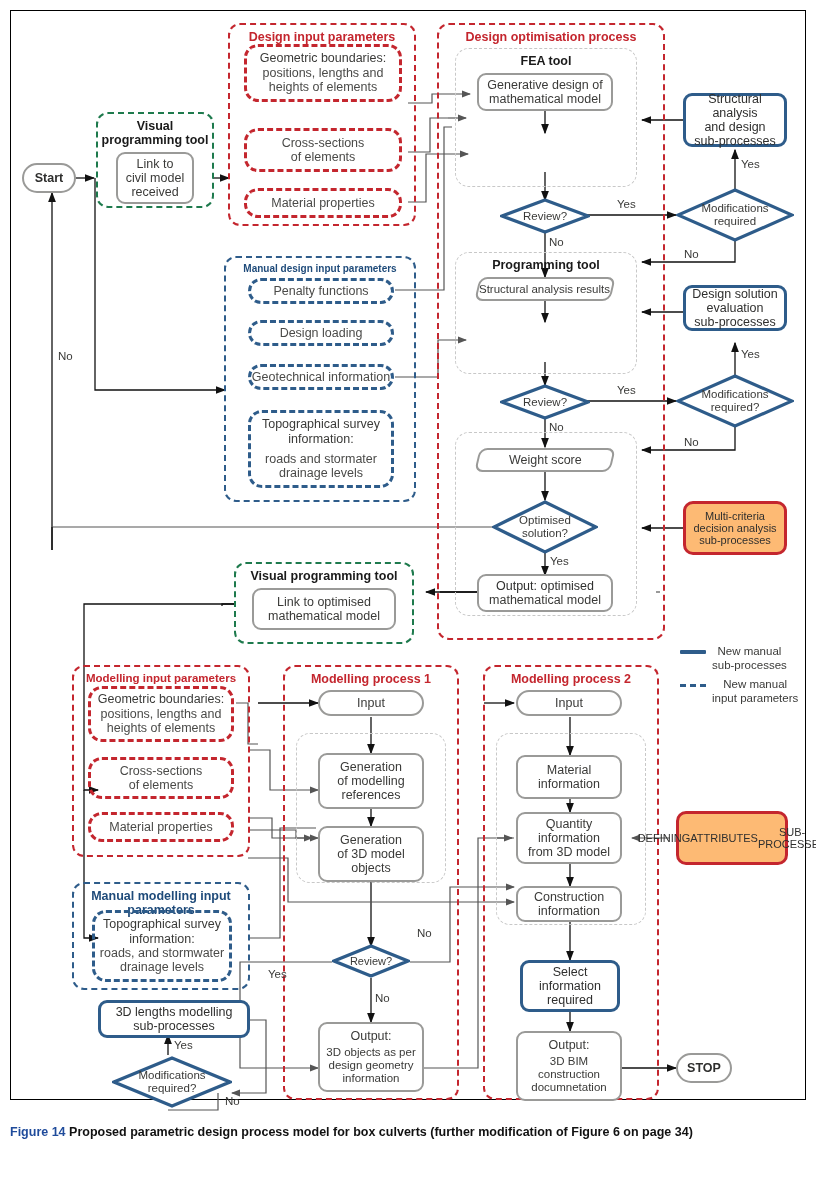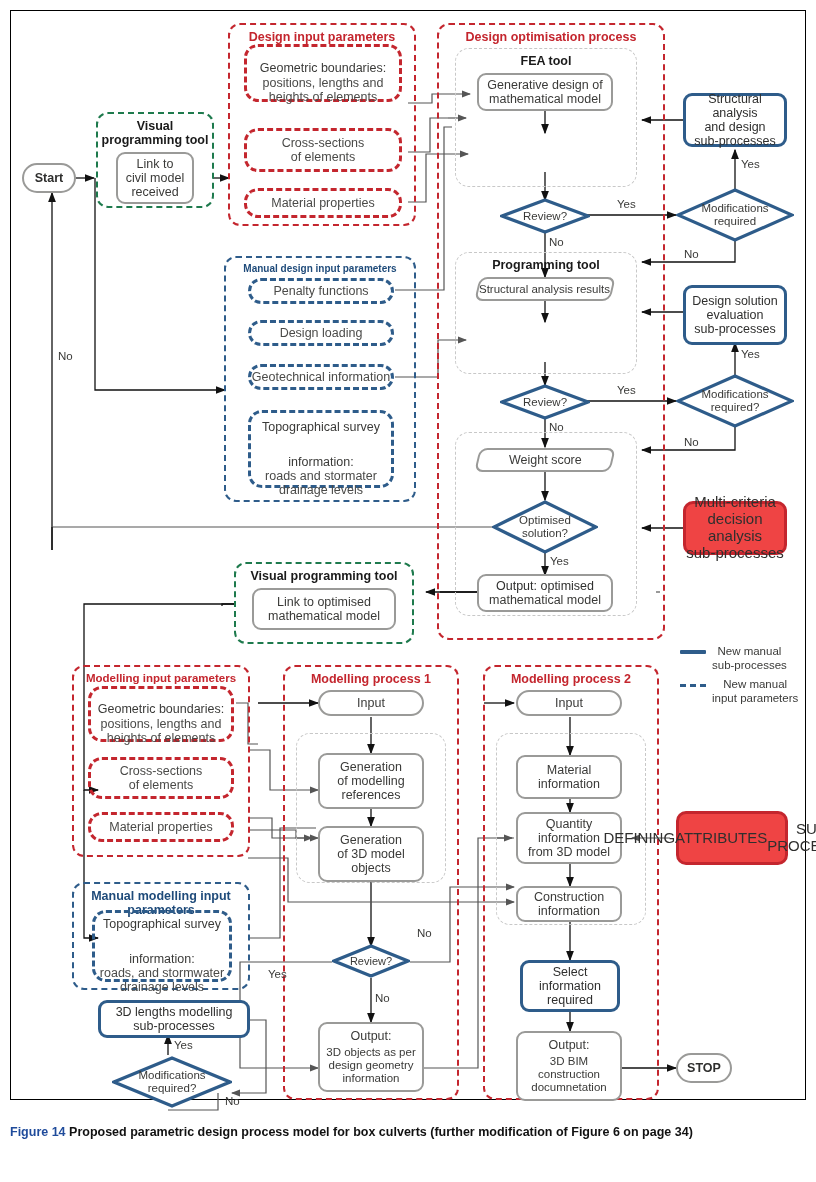--- a/index.html
+++ b/index.html
@@ -22,21 +22,21 @@
   .term{border:2.5px solid #9a9a98;border-radius:16px;background:#fff;font-size:12.5px;font-weight:bold;color:#2f2f2e;}
   .data-wrap{position:absolute;}
   .data-shape{width:100%;height:100%;box-sizing:border-box;display:flex;align-items:center;justify-content:center;
         background:#fff;border:2.5px solid #9a9a98;border-radius:8px;
         transform:skewX(-13deg);}
   .data-shape > span{transform:skewX(13deg);font-size:12.5px;color:#3a3a38;}
 
   
   .blue-box{border:3px solid #2e5c8a;border-radius:9px;background:#fff;font-size:12.5px;color:#2f2f2e;}
   
-  .red-box{border:3px solid #c4262e;border-radius:10px;background:#ef4444;font-size:15px;color:#2f2f2e;}
+  .red-box{border:3px solid #c4262e;border-radius:10px;background:#fdba74;font-size:11px;color:#2f2f2e;}
 
   
   .diamond{position:absolute;display:flex;align-items:center;justify-content:center;text-align:center;}
   .diamond .dshape{position:absolute;left:0;top:0;width:100%;height:100%;}
   .diamond .dlabel{position:relative;z-index:2;font-size:11.5px;color:#3a3a38;line-height:1.1;}
 
   
   .cont{position:absolute;box-sizing:border-box;border-radius:12px;}
   .cont-red{border:2.5px dashed #c4262e;}
   .cont-blue{border:2.5px dashed #2e5c8a;}
@@ -45,21 +45,21 @@
   .cont-title{position:absolute;top:5px;left:0;width:100%;text-align:center;font-weight:bold;font-size:12.5px;}
   .t-red{color:#c4262e;}
   .t-blue{color:#1f4b7a;}
   .t-dark{color:#1a1a1a;}
 
   
   .pill{position:absolute;box-sizing:border-box;display:flex;flex-direction:column;align-items:center;
         justify-content:center;text-align:center;border-radius:14px;font-size:12.5px;color:#4a4a48;line-height:1.15;}
   .pill-red{border:3.5px dashed #c4262e;}
   .pill-blue{border:3.5px dashed #2e5c8a;}
-  .pill .hd{font-size:12.5px;color:#3a3a38;margin-top:20px;}
+  .pill .hd{font-size:12.5px;color:#3a3a38;}
 
   
   .wlab{position:absolute;font-size:11.5px;color:#3a3a38;}
 
   
   .legend{position:absolute;font-size:11.5px;color:#3a3a38;line-height:1.18;}
   .legend-row{display:flex;align-items:flex-start;gap:6px;margin-bottom:6px;}
   .lg-solid{width:26px;height:4px;background:#2e5c8a;margin-top:5px;border-radius:1px;flex:none;}
   .lg-dash{width:26px;height:0;border-top:3.5px dashed #2e5c8a;margin-top:6px;flex:none;}
 
@@ -340,21 +340,21 @@
         <polygon points="59,2 116,27 59,52 2,27" fill="#fff" stroke="#2e5c8a" stroke-width="3.2"></polygon>
       </svg>
     <span class="dlabel" style="display:flex;flex-direction:column;">
       <span>Modifications</span>
       <span>required</span>
     </span>
   </div>
   <div class="wlab" style="left:741px;top:158px;">Yes</div>
   <div class="wlab" style="left:684px;top:248px;">No</div>
 
-  <div class="node blue-box" style="left:683px;top:285px;width:104px;height:60px;flex-direction:column;">
+  <div class="node blue-box" style="left:683px;top:285px;width:104px;height:46px;flex-direction:column;">
     <span>Design solution</span>
     <span>evaluation</span>
     <span>sub-processes</span>
   </div>
   <div class="diamond" style="left:676px;top:374px;width:118px;height:54px;">
     <svg class="dshape" viewBox="0 0 118 54" preserveAspectRatio="none">
         <polygon points="59,2 116,27 59,52 2,27" fill="#fff" stroke="#2e5c8a" stroke-width="3.2"></polygon>
       </svg>
     <span class="dlabel" style="display:flex;flex-direction:column;">
       <span>Modifications</span>

